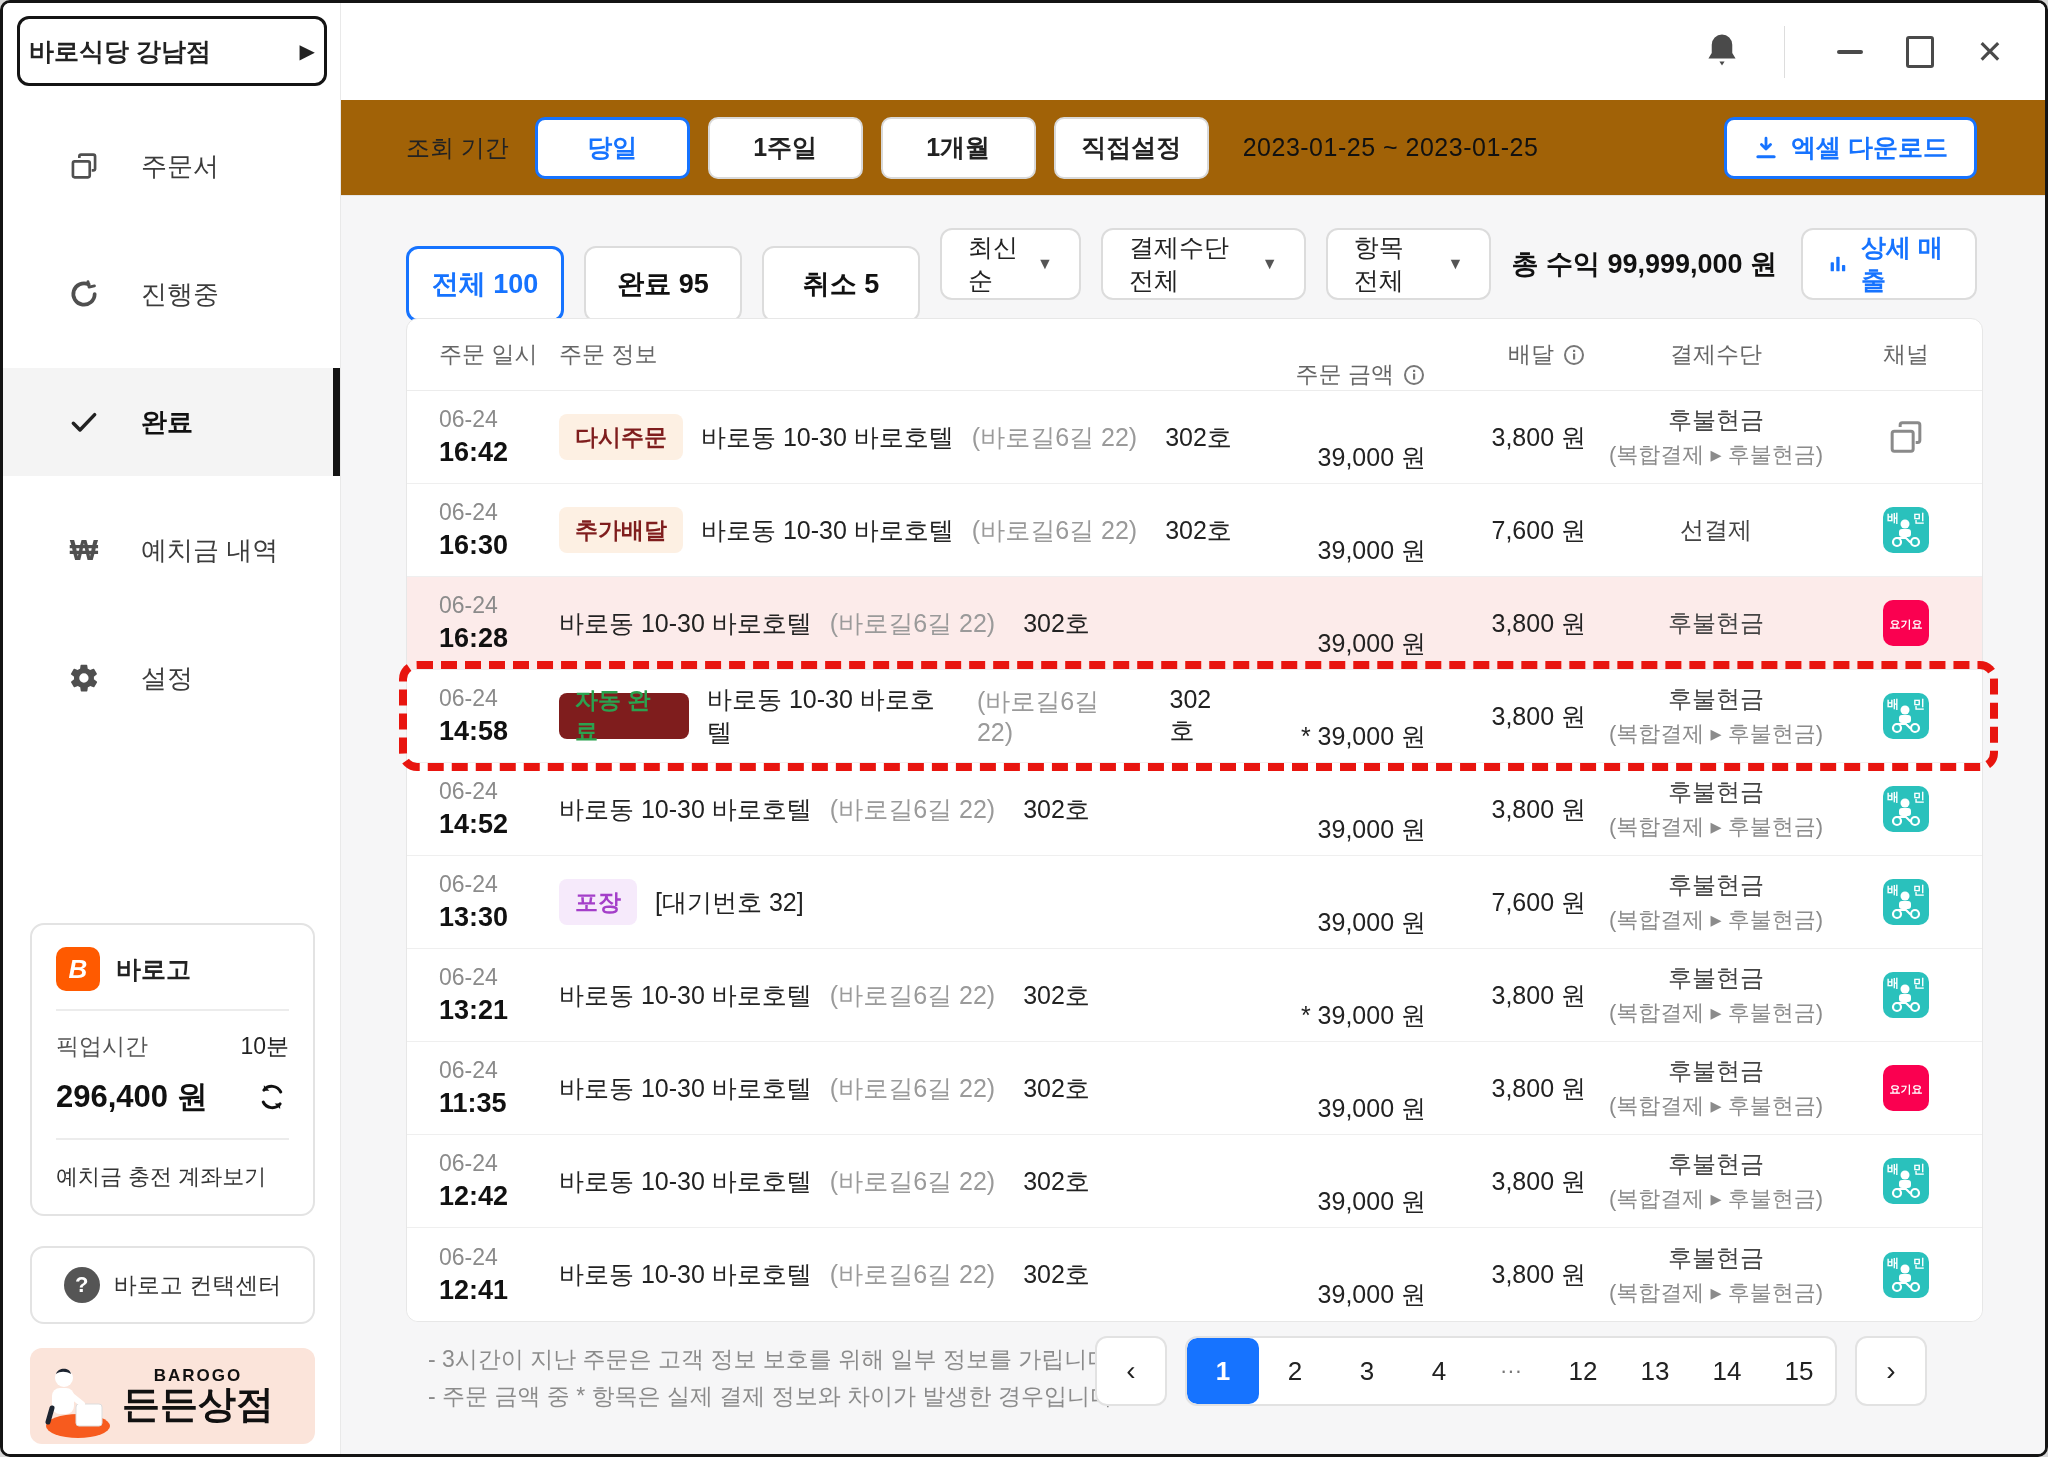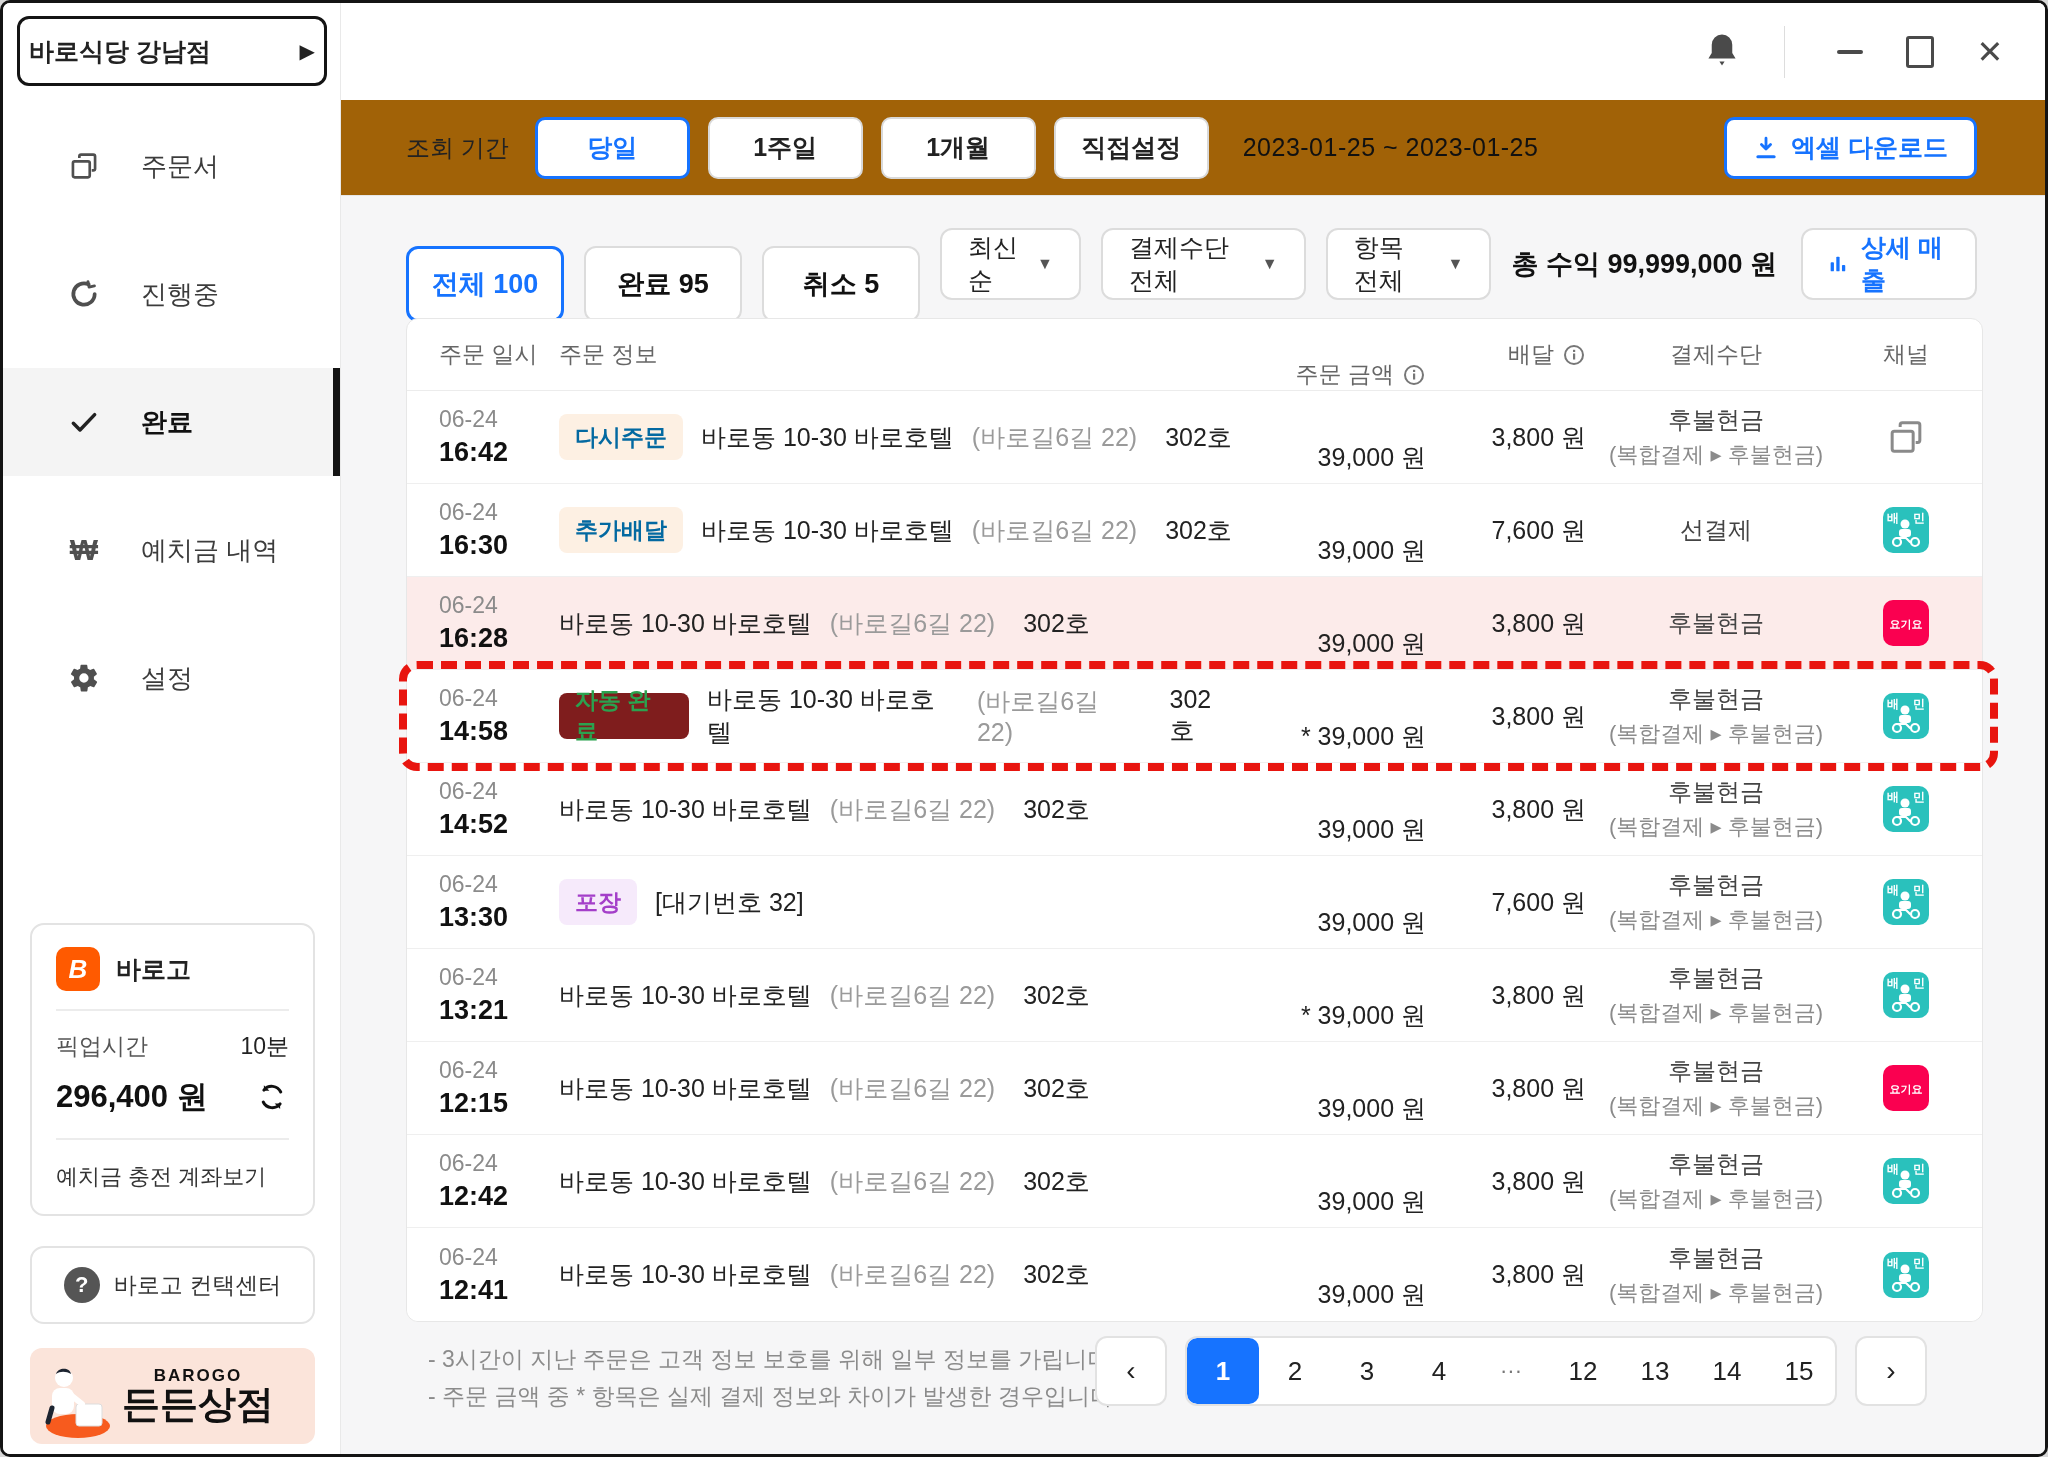--- a/index.html
+++ b/index.html
@@ -88,21 +88,21 @@
   .col-time{width:140px;padding-left:32px;box-sizing:border-box;}
   .col-info{flex:1;display:flex;align-items:center;gap:18px;padding-left:12px;}
   .col-amount{width:190px;text-align:right;margin-top:40px;}
   .col-delivery{width:160px;text-align:right;}
   .col-payment{width:260px;text-align:center;}
   .col-channel{width:120px;display:flex;align-items:center;justify-content:center;}
   .hdr-amount,.hdr-delivery{display:flex;align-items:center;justify-content:flex-end;gap:8px;}
   .date-txt{color:#8b8b8b;font-size:23px;}
   .time-txt{color:#111;font-size:27px;font-weight:bold;margin-top:4px;}
   .badge{height:46px;display:flex;align-items:center;padding:0 16px;border-radius:8px;font-size:23px;font-weight:bold;}
-  .badge.orange{color:#0369a1;background:#fdf0e3;text-align:right;}
+  .badge.orange{color:#7f1d1d;background:#fdf0e3;text-align:right;}
   .badge.green{color:#2ba24f;background:#7f1d1d;}
   .badge.purple{color:#a43fc9;background:#f6eafb;}
   .info-place{font-size:25px;color:#222;}
   .info-addr{font-size:25px;color:#9a9a9a;}
   .info-unit{font-size:25px;color:#222;margin-left:10px;}
   .amt-txt{font-size:25px;color:#222;}
   .pay-main{font-size:24px;color:#444;}
   .pay-sub{font-size:22px;color:#8b8b8b;margin-top:4px;}
   .app-icon{width:46px;height:46px;border-radius:10px;display:flex;align-items:center;justify-content:center;}
   .highlight-box{position:absolute;left:-8px;right:-16px;top:-9px;bottom:-9px;border:8px dashed #e8150f;border-radius:18px;pointer-events:none;z-index:4;}
@@ -499,21 +499,21 @@
                   <circle cx="14" cy="35" r="4" fill="none" stroke="#fff" stroke-width="2.2"></circle>
                   <circle cx="32" cy="35" r="4" fill="none" stroke="#fff" stroke-width="2.2"></circle>
                   <path d="M14 31h9l4 4" fill="none" stroke="#fff" stroke-width="2.2" stroke-linecap="round"></path>
                 </svg>
               </span>
             </div>
           </div>
           <div class="trow tbody-row">
             <div class="col-time">
               <div class="date-txt">06-24</div>
-              <div class="time-txt">12:15</div>
+              <div class="time-txt">11:35</div>
             </div>
             <div class="col-info">
               <span class="info-place">바로동 10-30 바로호텔</span>
               <span class="info-addr">(바로길6길 22)</span>
               <span class="info-unit">302호</span>
             </div>
             <div class="col-amount"><span class="amt-txt">39,000 원</span></div>
             <div class="col-delivery"><span class="amt-txt">3,800 원</span></div>
             <div class="col-payment">
               <div class="pay-main">후불현금</div>

